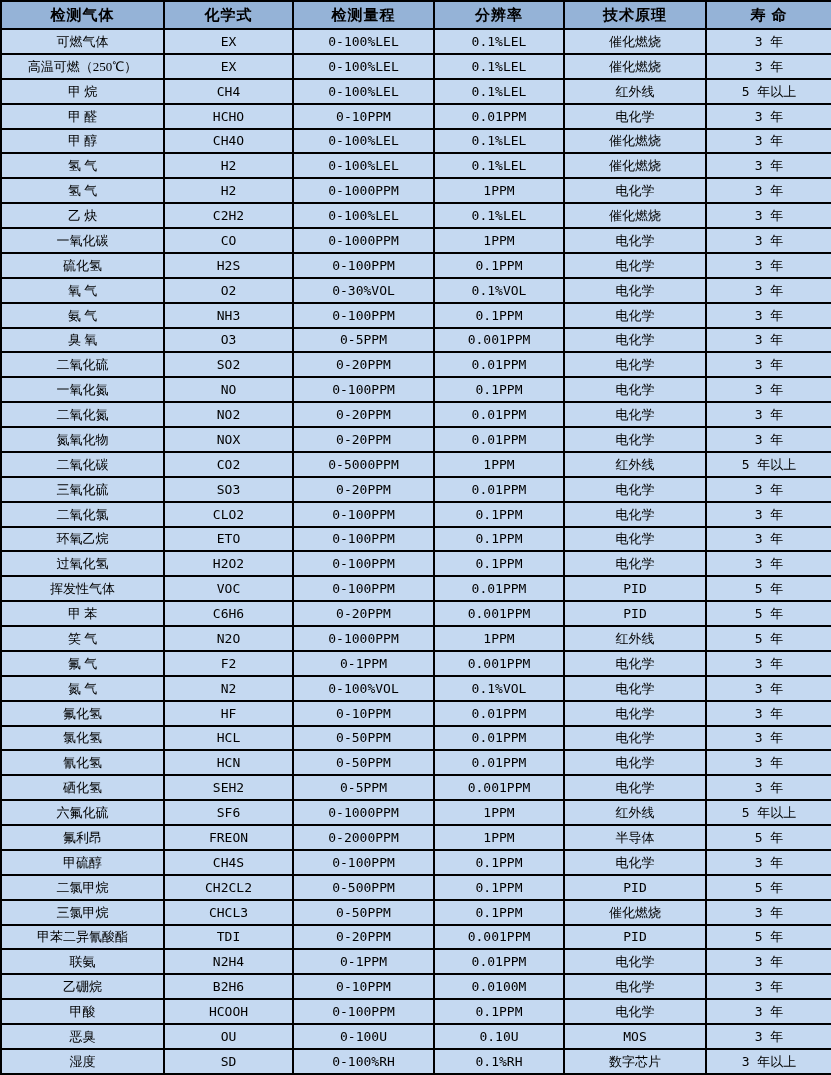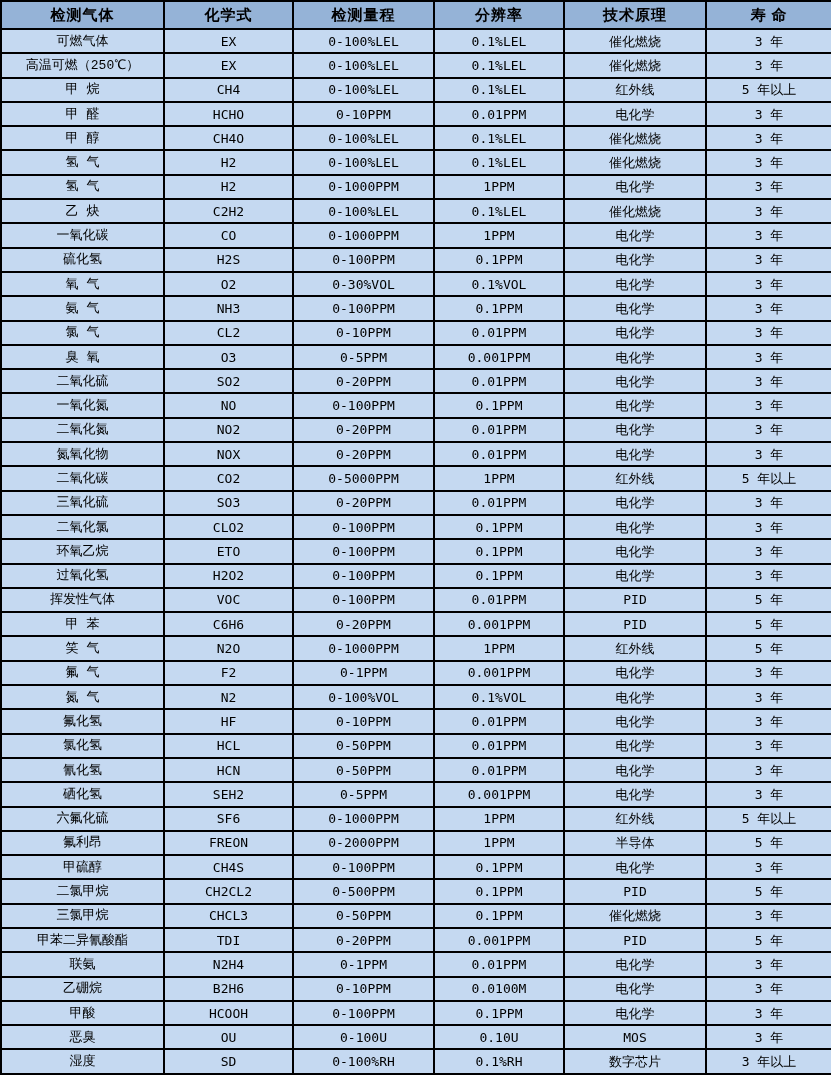--- a/index.html
+++ b/index.html
@@ -29,31 +29,31 @@
     white-space: nowrap;
     overflow: hidden;
     color: #000000;
   }
   table.spec th {
     background: #95b3d7;
     font-size: 15px;
     font-weight: bold;
     height: 26px;
     letter-spacing: 1px;
-    font-family: Liberation Serif, serif;
+    font-family: Liberation Sans, sans-serif;
   }
   table.spec td {
     background: #c5d9f1;
     font-size: 13px;
     font-family: "DejaVu Sans Mono", "DejaVu Sans", sans-serif;
     line-height: 1;
   }
   
   table.spec td:first-child {
-    font-family: Liberation Mono, monospace;
+    font-family: Liberation Serif, serif;
   }
 </style>
 </head>
 <body>
 
 <div class="page">
   <table class="spec">
     <colgroup>
         <col style="width: 163px;">
         <col style="width: 129px;">
@@ -163,28 +163,20 @@
         </tr>
         <tr>
           <td>氨 气</td>
           <td>NH3</td>
           <td>0-100PPM</td>
           <td>0.1PPM</td>
           <td>电化学</td>
           <td>3 年</td>
         </tr>
         <tr>
-          <td>氯 气</td>
-          <td>CL2</td>
-          <td>0-10PPM</td>
-          <td>0.01PPM</td>
-          <td>电化学</td>
-          <td>3 年</td>
-        </tr>
-        <tr>
           <td>臭 氧</td>
           <td>O3</td>
           <td>0-5PPM</td>
           <td>0.001PPM</td>
           <td>电化学</td>
           <td>3 年</td>
         </tr>
         <tr>
           <td>二氧化硫</td>
           <td>SO2</td>

